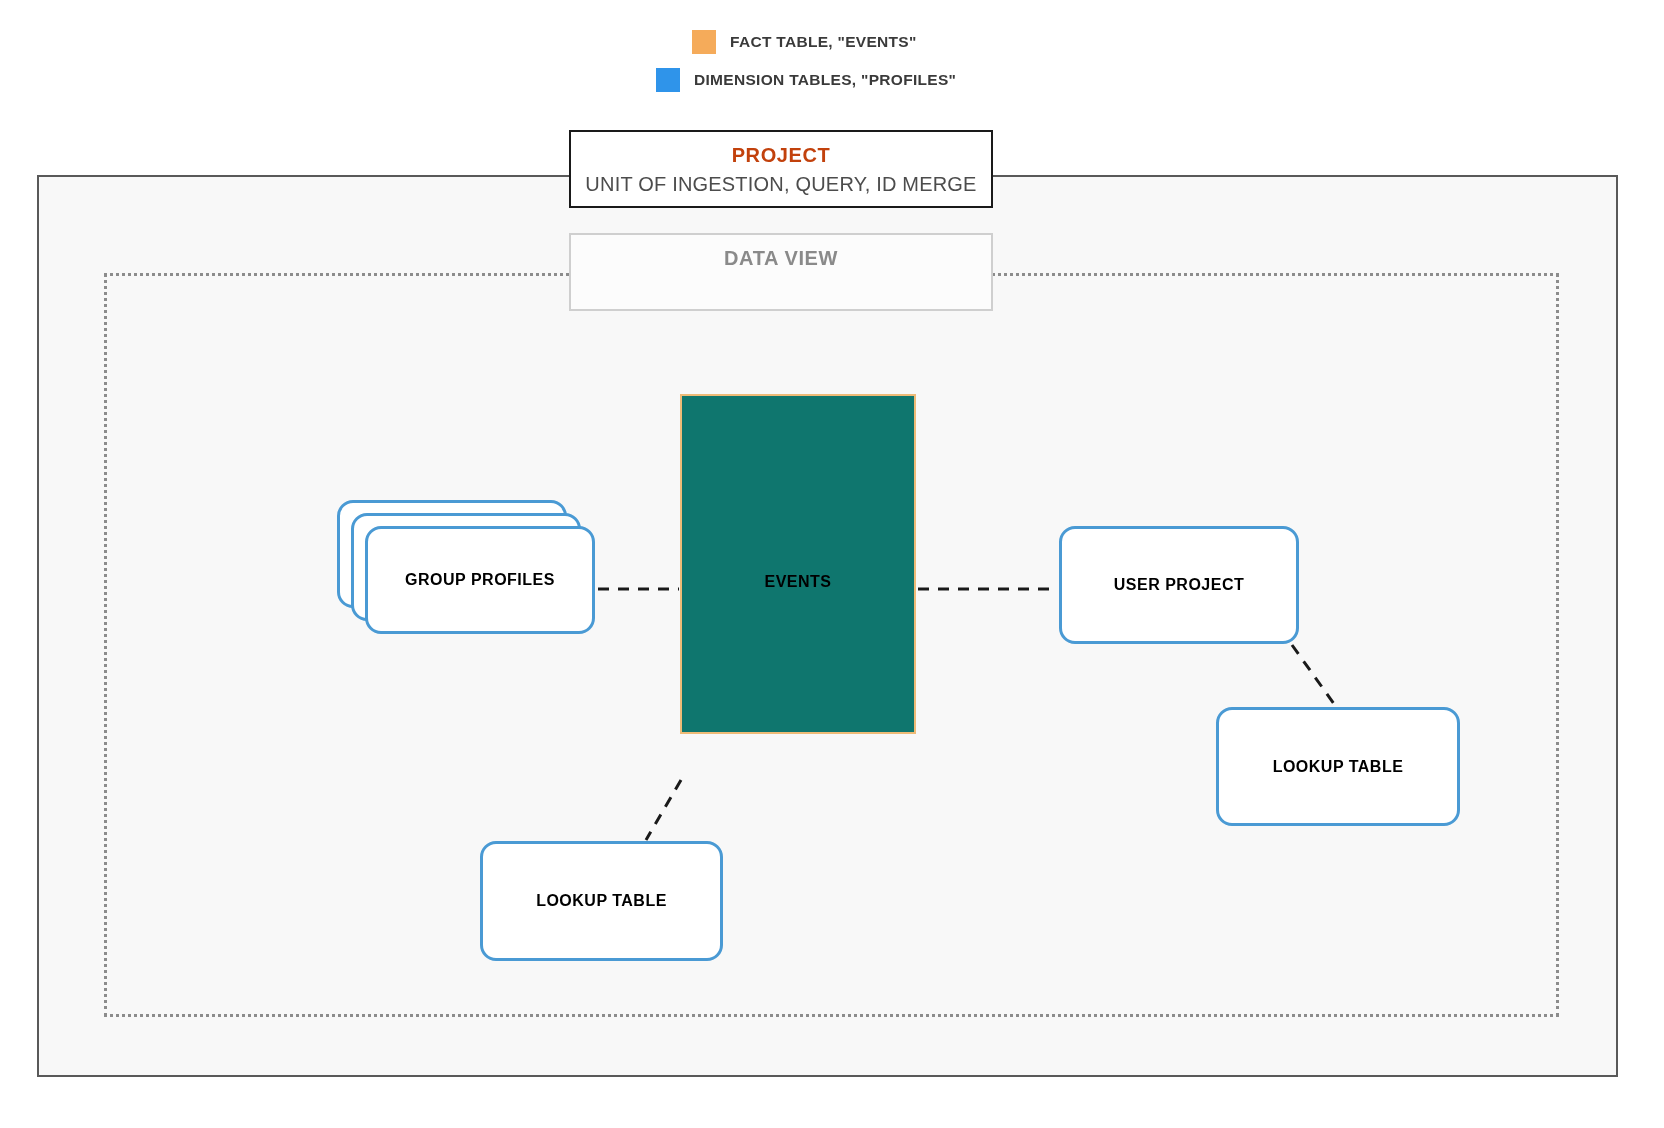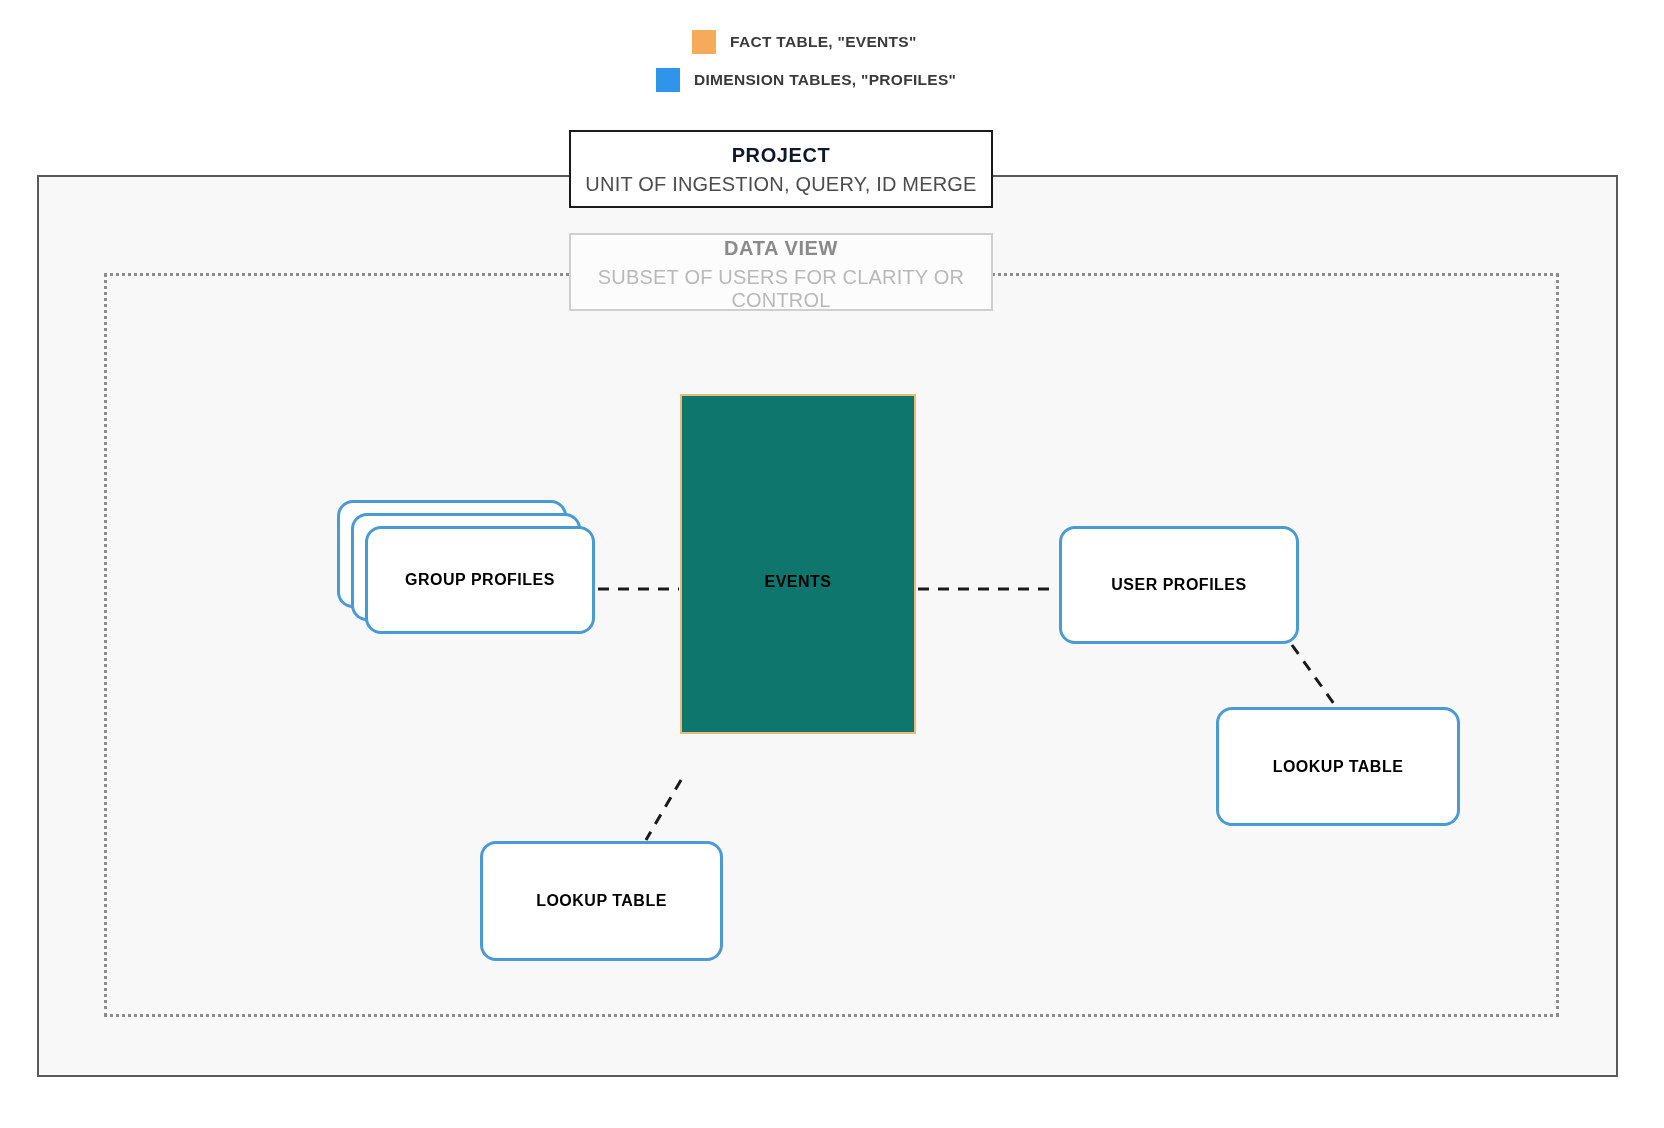--- a/index.html
+++ b/index.html
@@ -90,31 +90,31 @@
   }
 
   #project-box {
     left: 569px;
     top: 130px;
     width: 424px;
     height: 78px;
     border: 2px solid #1a1a1a;
     padding-top: 12px;
   }
-  #project-box .title    { color: #0f172a; }
+  #project-box .title    { color: #c2410c; }
   #project-box .subtitle { color: #4c4c4c; margin-top: 6px; }
 
   #dataview-box {
     left: 569px;
     top: 233px;
     width: 424px;
     height: 78px;
     border: 2px solid #cfcfcf;
     background: #fcfcfc;
-    padding-top: 2px;
+    padding-top: 12px;
   }
   #dataview-box .title    { color: #8a8a8a; }
   #dataview-box .subtitle { color: #b9b9b9; margin-top: 6px; }
 
   
   #events-box {
     position: absolute;
     left: 680px;
     top: 394px;
     width: 236px;
@@ -234,37 +234,36 @@
     <line x1="1292" y1="645" x2="1337" y2="708" stroke="#1a1a1a" stroke-width="3" stroke-dasharray="11 9"></line>
   </svg>
 
   <div class="header-box" id="project-box">
     <div class="title">PROJECT</div>
     <div class="subtitle">UNIT OF INGESTION, QUERY, ID MERGE</div>
   </div>
 
   <div class="header-box" id="dataview-box">
     <div class="title">DATA VIEW</div>
-    <div class="subtitle">SUBSET OF USERS FOR CLARITY OR CONTROL</div>
   </div>
 
   <div id="events-box">
     <div class="node-label">EVENTS</div>
   </div>
 
   <div id="group-profiles-stack">
     <div class="stack-card" id="stack-card-3"></div>
     <div class="stack-card" id="stack-card-2"></div>
     <div class="stack-card" id="stack-card-1">
       <span class="node-label">GROUP PROFILES</span>
     </div>
   </div>
 
   <div class="node" id="user-profiles-node">
-    <span class="node-label">USER PROFILES</span>
+    <span class="node-label">USER PROJECT</span>
   </div>
 
   <div class="node" id="lookup-right-node">
     <span class="node-label">LOOKUP TABLE</span>
   </div>
 
   <div class="node" id="lookup-left-node">
     <span class="node-label">LOOKUP TABLE</span>
   </div>
 

